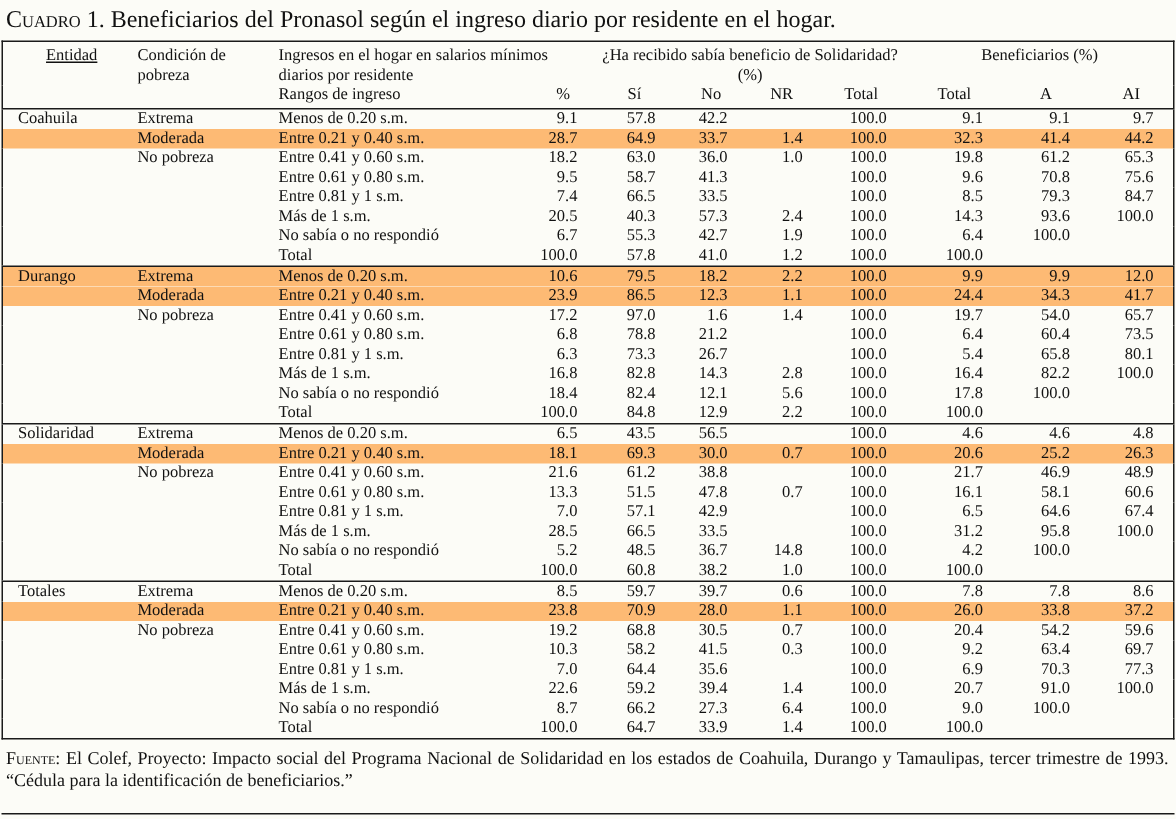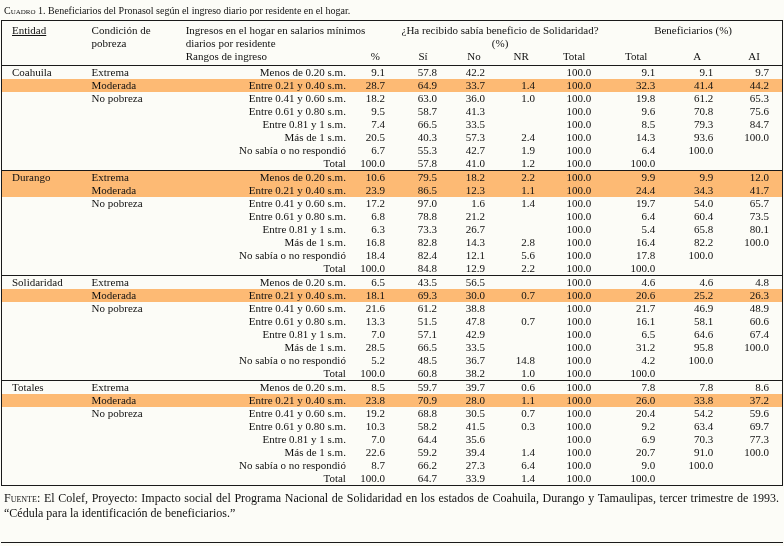--- a/index.html
+++ b/index.html
@@ -4,21 +4,21 @@
 <style>
   * { box-sizing: border-box; }
   html, body { margin: 0; padding: 0; }
   body {
     width: 784px; height: 546px;
     background: #fcfcf7; color: #111;
     font-family: "Liberation Serif", "DejaVu Serif", serif;
     position: relative; overflow: hidden;
   }
   .page { padding: 3px 1px 0 1px; position: relative; height: 546px; }
-  .title { font-size: 10px; padding: 2px 2px 4px 3px; }
+  .title { font-size: 16px; padding: 2px 2px 4px 3px; }
   .sc { font-variant: small-caps; }
 
   table {
     width: 782px; border-collapse: collapse; table-layout: fixed;
     border: 1px solid #1a1a1a;
   }
   col.col-entidad { width: 84px; }
   col.col-condicion { width: 96px; }
   col.col-rango { width: 166px; }
   col.col-pct { width: 48px; }
@@ -31,35 +31,35 @@
   col.col-ai { width: 56px; }
 
   th, td {
     font-weight: normal; font-size: 11px; padding: 0 2px;
     white-space: nowrap; overflow: hidden;
   }
   thead { border-bottom: 1px solid #1a1a1a; }
   thead th { vertical-align: top; line-height: 13px; padding-top: 3px; }
   thead tr.subhead th { vertical-align: bottom; padding-top: 0; padding-bottom: 2px; }
   .wrap { white-space: normal; }
-  .h-entidad { text-align: left; padding-left: 10px; text-decoration: underline; }
+  .h-entidad { text-align: center; padding-left: 10px; text-decoration: underline; }
   .h-condicion { text-align: left; padding-left: 6px; }
   .h-ingresos { text-align: left; padding-left: 4px; }
   .h-beneficio { text-align: center; }
   .h-beneficiarios { text-align: center; }
   .h-rangos { text-align: left; padding-left: 4px; }
   .h-pct { text-align: right; padding-right: 16px; }
   .h-num { text-align: center; }
 
   tbody td { height: 13px; line-height: 13px; }
   tbody tr.group-first td { border-top: 1px solid #1a1a1a; }
   tbody tr.shaded td { background: #fdba74; }
   td.txt.c-entidad { padding-left: 10px; }
   td.txt.c-condicion { padding-left: 6px; }
-  td.txt.c-rango { padding-left: 4px; text-align: right; }
+  td.txt.c-rango { padding-left: 4px; }
   td.num { text-align: right; padding-right: 13px; }
   td.num.c-pct { padding-right: 11px; }
   td.num.c-nr { padding-right: 9px; }
 
   .notes { font-size: 12px; line-height: 15px; padding: 5px 4px 0 3px; text-align: justify; }
   .notes p { margin: 0 0 1px 0; }
   .bottom-rule { position: absolute; left: 1px; right: 1px; bottom: 3px; border-top: 1px solid #1a1a1a; }
 </style>
 </head>
 <body>

